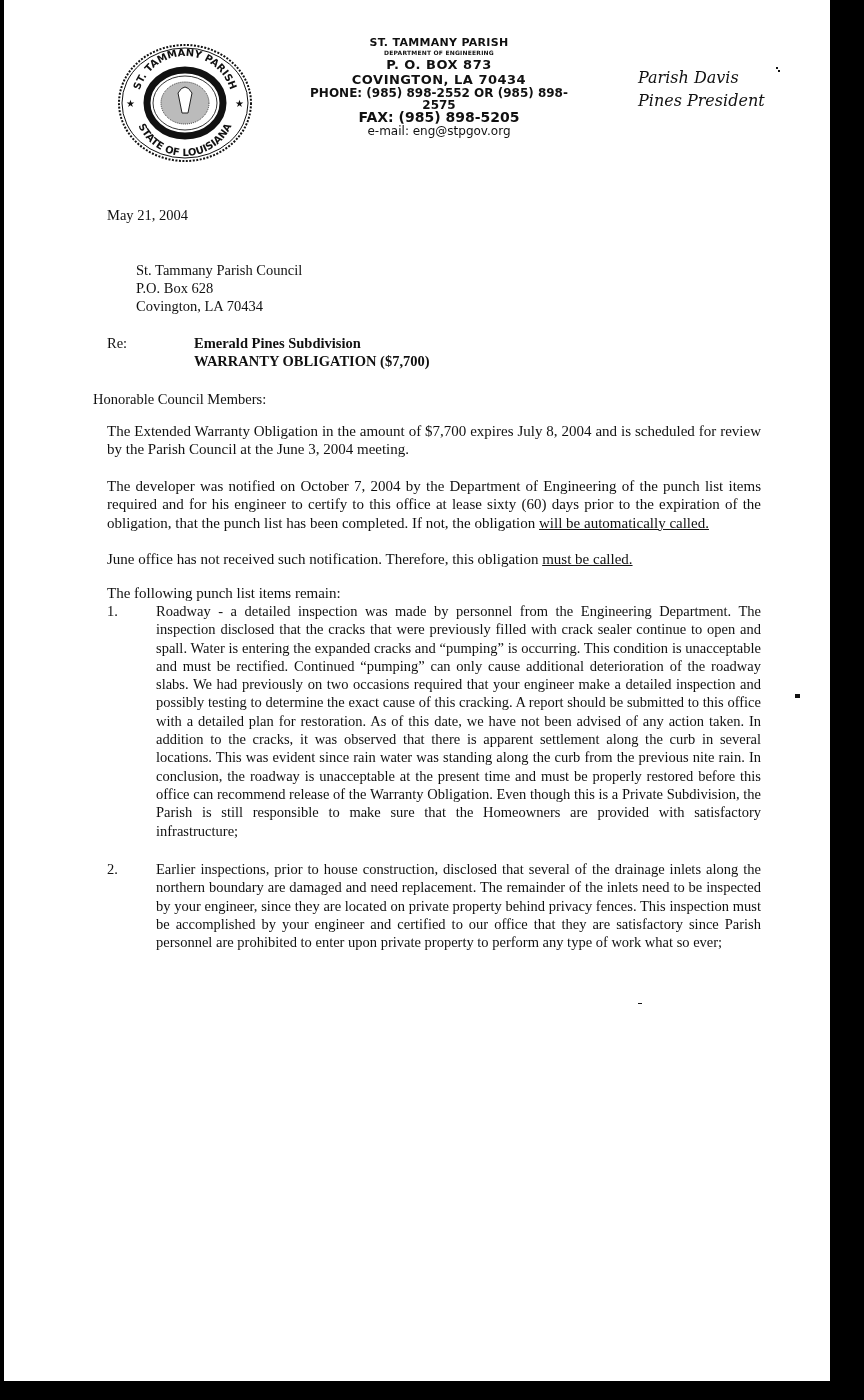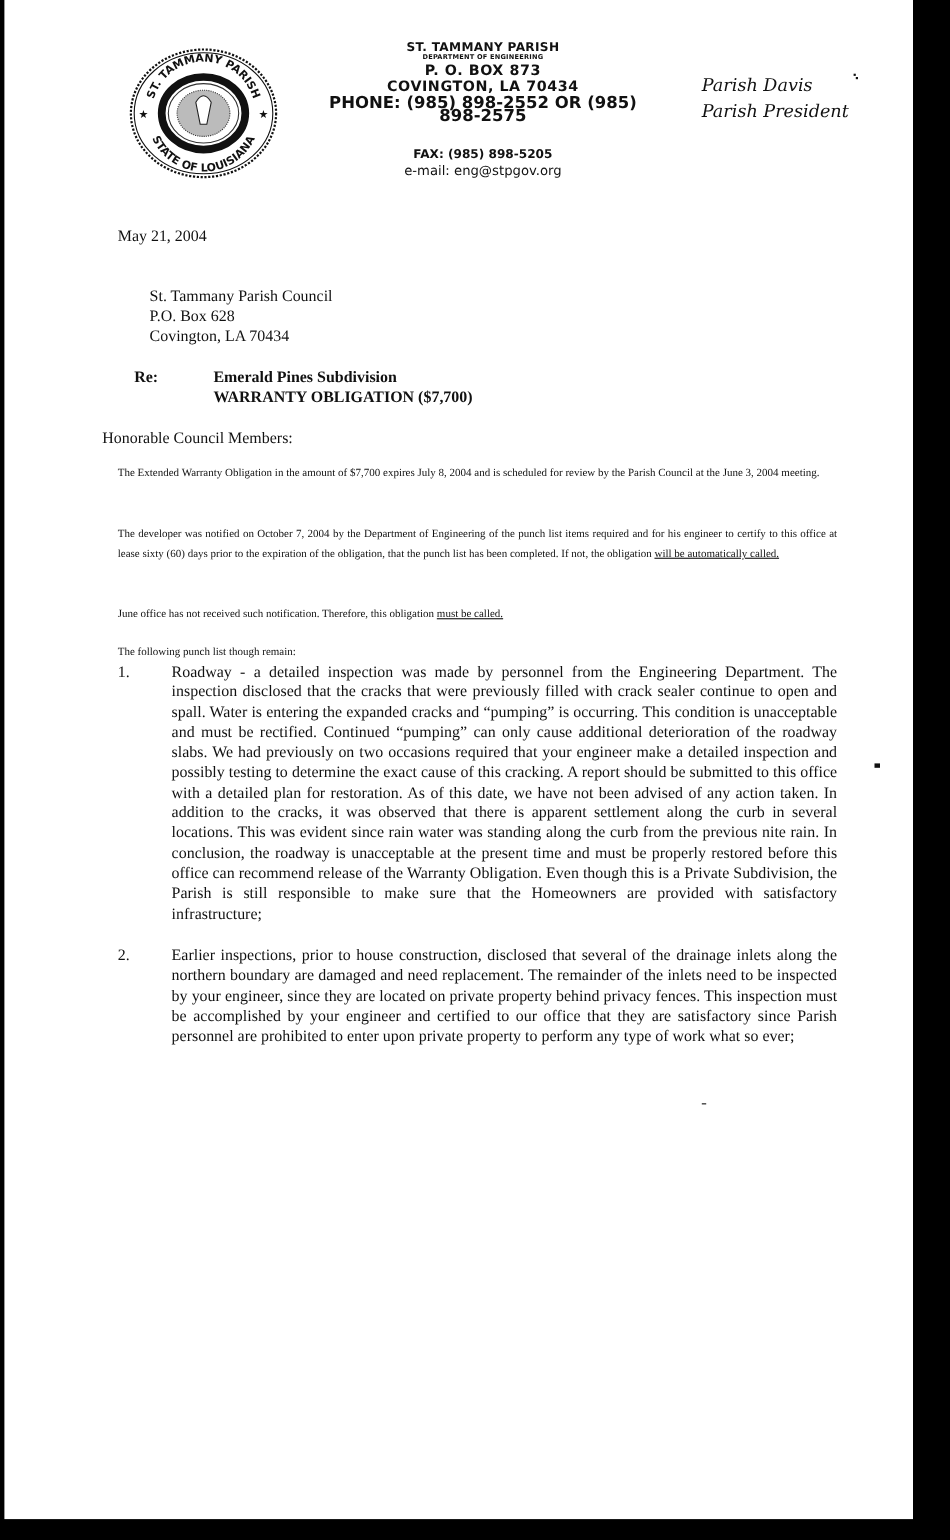--- a/index.html
+++ b/index.html
@@ -15,35 +15,35 @@
     position: absolute; left: 112px; top: 43px; width: 138px; height: 120px;
   }
   .letterhead {
     position: absolute; left: 290px; top: 36px; width: 290px; text-align: center;
     font-family: "DejaVu Sans", sans-serif; font-weight: bold; color: #111;
   }
   .lh-org { font-size: 11px; letter-spacing: 0.3px; line-height: 13px; }
   .lh-dept { font-size: 6px; line-height: 8px; letter-spacing: 0.2px; }
   .lh-box { font-size: 13px; line-height: 15px; letter-spacing: 0.5px; }
   .lh-city { font-size: 13px; line-height: 15px; letter-spacing: 0.5px; }
-  .lh-phone { font-size: 15px; line-height: 12px; }
-  .lh-fax { font-size: 11px; line-height: 12px; margin-top: 24px; }
+  .lh-phone { font-size: 12px; line-height: 12px; }
+  .lh-fax { font-size: 14px; line-height: 12px; }
   .lh-email { font-size: 12px; line-height: 16px; font-weight: normal; }
   .president {
     position: absolute; left: 634px; top: 66px; font-family: "DejaVu Serif", serif;
     font-style: italic; font-size: 16px; line-height: 23px; color: #111;
   }
   .speck { position: absolute; background: #111; }
   .text { position: absolute; font-size: 14.5px; line-height: 18px; }
   .date { left: 103px; top: 206px; }
   .addr { left: 103px; top: 261px; margin-left: 29px; }
-  .re-label { left: 118px; top: 334px; font-weight: bold; }
+  .re-label { left: 103px; top: 334px; font-weight: normal; }
   .re-body { left: 190px; top: 334px; font-weight: bold; }
   .salutation { left: 89px; top: 390px; }
-  .para { position: absolute; left: 103px; width: 654px; font-size: 10px; line-height: 18.3px; text-align: justify; }
+  .para { position: absolute; left: 103px; width: 654px; font-size: 15px; line-height: 18.3px; text-align: justify; }
   .p1 { top: 422px; }
   .p2 { top: 477px; }
   .p3 { top: 550px; }
   .p4 { top: 584px; }
   .item-num { position: absolute; font-size: 14.5px; line-height: 18.3px; }
   .n1 { left: 103px; top: 602px; }
   .n2 { left: 103px; top: 860px; }
   .item-text { position: absolute; left: 152px; width: 605px; font-size: 14.5px; line-height: 18.3px; text-align: justify; }
   .t1 { top: 602px; }
   .t2 { top: 860px; }
@@ -80,21 +80,21 @@
     <div class="lh-dept">DEPARTMENT OF ENGINEERING</div>
     <div class="lh-box">P. O. BOX 873</div>
     <div class="lh-city">COVINGTON, LA  70434</div>
     <div class="lh-phone">PHONE: (985) 898-2552 OR (985) 898-2575</div>
     <div class="lh-fax">FAX: (985) 898-5205</div>
     <div class="lh-email">e-mail: eng@stpgov.org</div>
   </div>
 
   <div class="president">
     <div>Parish Davis</div>
-    <div>Parish President</div>
+    <div>Pines President</div>
   </div>
 
   <div class="speck" style="left:772px;top:67px;width:2px;height:2px;"></div>
   <div class="speck" style="left:774px;top:70px;width:2px;height:2px;"></div>
   <div class="speck" style="left:791px;top:694px;width:5px;height:4px;"></div>
   <div class="speck" style="left:634px;top:1003px;width:4px;height:1px;"></div>
 
   <div class="text date">May 21, 2004</div>
 
   <div class="text addr">
@@ -110,21 +110,21 @@
   </div>
 
   <div class="text salutation">Honorable Council Members:</div>
 
   <div class="para p1">The Extended Warranty Obligation in the amount of $7,700 expires July 8, 2004 and is scheduled for review by the Parish Council at the June 3, 2004 meeting.</div>
 
   <div class="para p2"><span>The developer was notified on October 7, 2004 by the Department of Engineering of the punch list items required and for his engineer to certify to this office at lease sixty (60) days prior to the expiration of the obligation, that the punch list has been completed. If not, the obligation </span><u>will be automatically called.</u></div>
 
   <div class="para p3"><span>June office has not received such notification. Therefore, this obligation </span><u>must be called.</u></div>
 
-  <div class="para p4">The following punch list though remain:</div>
+  <div class="para p4">The following punch list items remain:</div>
 
   <div class="item-num n1">1.</div>
   <div class="item-text t1">Roadway - a detailed inspection was made by personnel from the Engineering Department. The inspection disclosed that the cracks that were previously filled with crack sealer continue to open and spall. Water is entering the expanded cracks and “pumping” is occurring. This condition is unacceptable and must be rectified. Continued “pumping” can only cause additional deterioration of the roadway slabs. We had previously on two occasions required that your engineer make a detailed inspection and possibly testing to determine the exact cause of this cracking. A report should be submitted to this office with a detailed plan for restoration. As of this date, we have not been advised of any action taken. In addition to the cracks, it was observed that there is apparent settlement along the curb in several locations. This was evident since rain water was standing along the curb from the previous nite rain. In conclusion, the roadway is unacceptable at the present time and must be properly restored before this office can recommend release of the Warranty Obligation. Even though this is a Private Subdivision, the Parish is still responsible to make sure that the Homeowners are provided with satisfactory infrastructure;</div>
 
   <div class="item-num n2">2.</div>
   <div class="item-text t2">Earlier inspections, prior to house construction, disclosed that several of the drainage inlets along the northern boundary are damaged and need replacement. The remainder of the inlets need to be inspected by your engineer, since they are located on private property behind privacy fences. This inspection must be accomplished by your engineer and certified to our office that they are satisfactory since Parish personnel are prohibited to enter upon private property to perform any type of work what so ever;</div>
 
 </div>
 
 </body></html>

